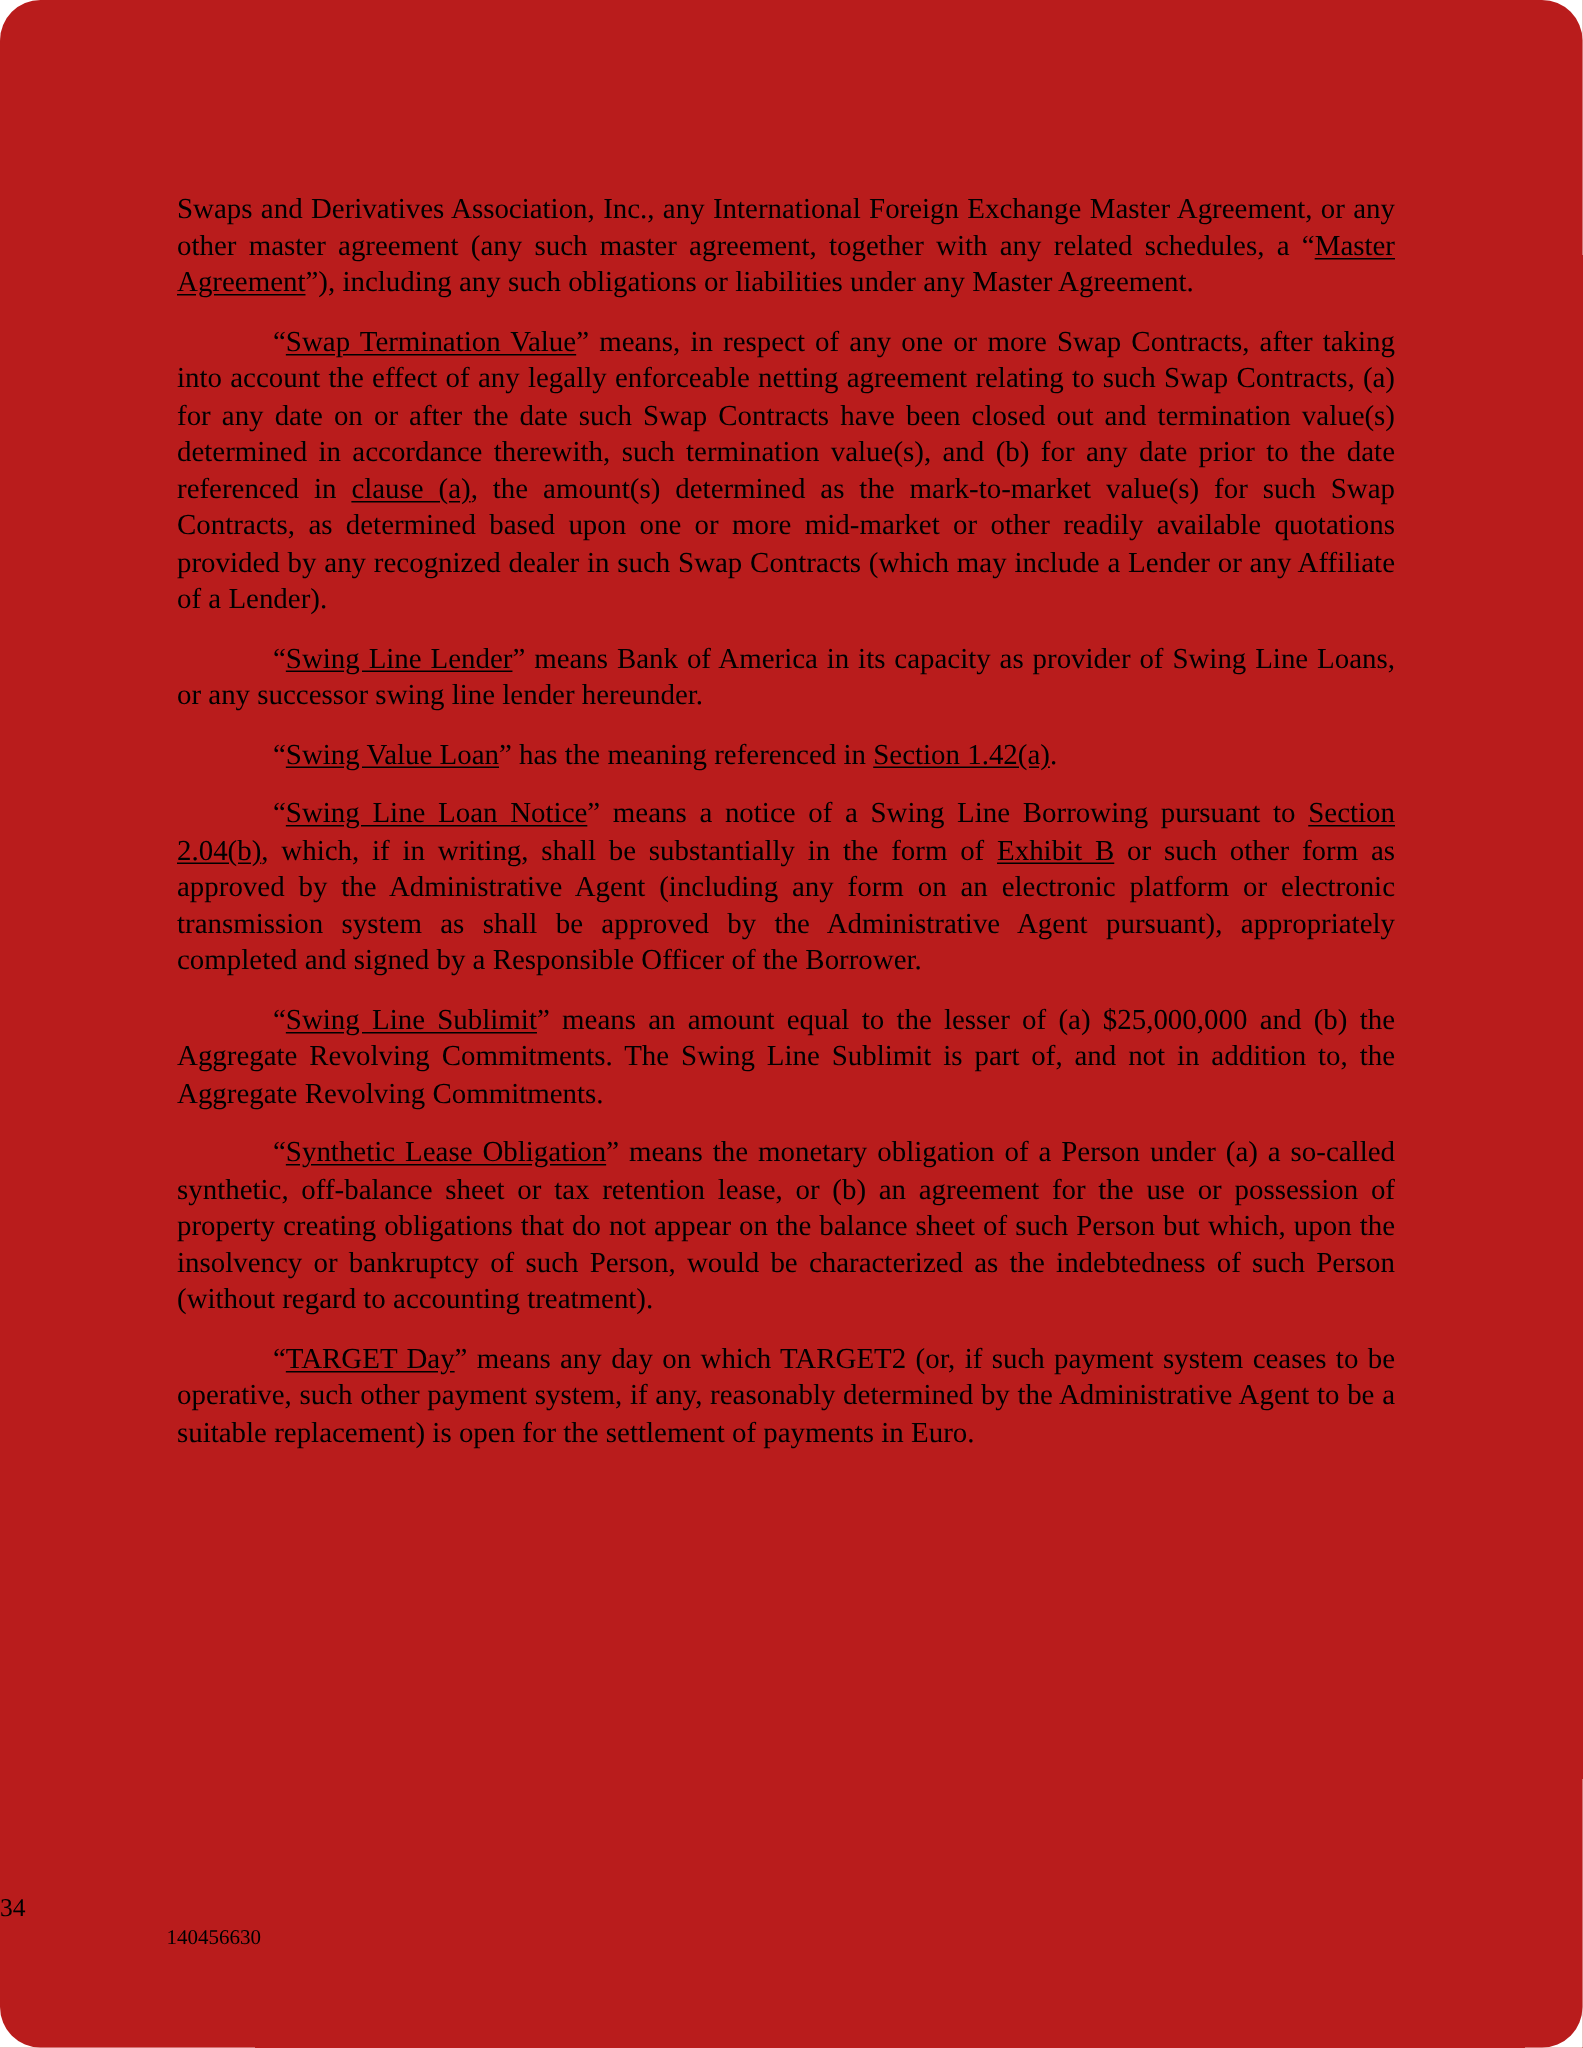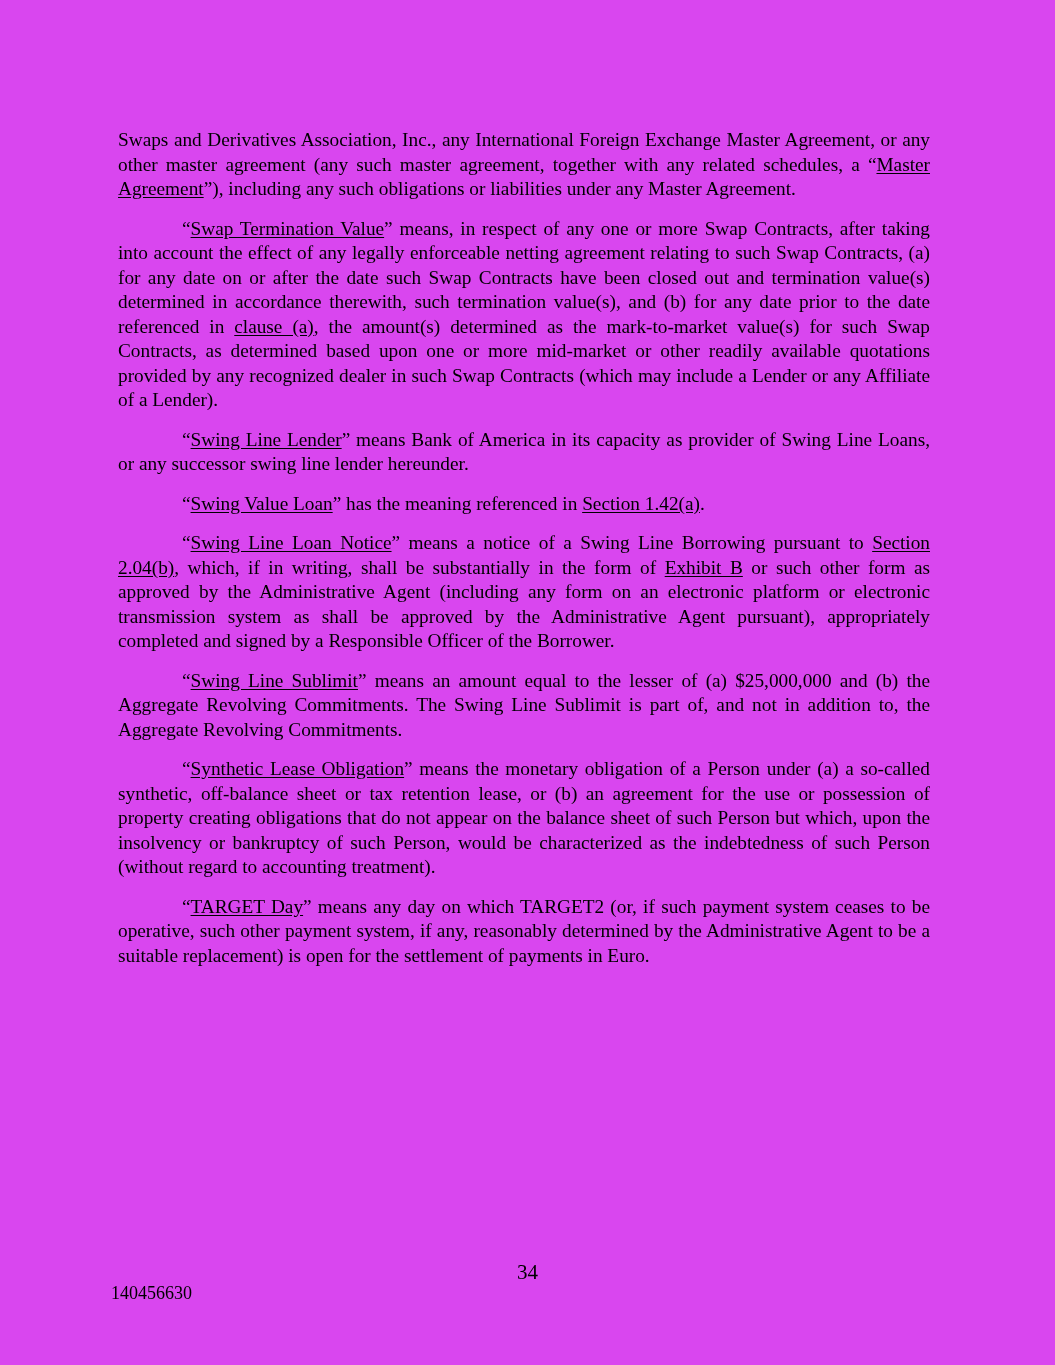--- a/index.html
+++ b/index.html
@@ -11,21 +11,22 @@
     width: 1055px;
     height: 1365px;
     position: relative;
     overflow: hidden;
     font-family: "Liberation Serif", "DejaVu Serif", serif;
     color: #000000;
   }
   .page {
     position: absolute;
     inset: 0;
-    background: #d946ef;
+    background: #b91c1c;
+    border-radius: 27px;
   }
   .text-block {
     position: absolute;
     left: 118px;
     top: 128px;
     width: 812px;
   }
   p.para {
     margin: 0 0 15px 0;
     font-size: 19.3px;
@@ -38,29 +39,28 @@
   }
   .u {
     text-decoration: underline;
     text-underline-offset: 2px;
   }
   .page-number {
     position: absolute;
     top: 1260px;
     left: 0;
     width: 100%;
-    text-align: center;
-    font-size: 21px;
+    font-size: 17px;
     line-height: 24px;
   }
   .doc-number {
     position: absolute;
     top: 1284px;
     left: 111px;
-    font-size: 18px;
+    font-size: 14px;
     line-height: 18px;
   }
 </style>
 </head>
 <body>
 
 <div class="page">
   <div class="text-block">
       <p class="para"><span>Swaps and Derivatives Association, Inc., any International Foreign Exchange Master Agreement, or any other master agreement (any such master agreement, together with any related schedules, a “</span><span class="u">Master Agreement</span><span>”), including any such obligations or liabilities under any Master Agreement.</span></p>
       <p class="para indent"><span>“</span><span class="u">Swap Termination Value</span><span>” means, in respect of any one or more Swap Contracts, after taking into account the effect of any legally enforceable netting agreement relating to such Swap Contracts, (a) for any date on or after the date such Swap Contracts have been closed out and termination value(s) determined in accordance therewith, such termination value(s), and (b) for any date prior to the date referenced in </span><span class="u">clause (a)</span><span>, the amount(s) determined as the mark-to-market value(s) for such Swap Contracts, as determined based upon one or more mid-market or other readily available quotations provided by any recognized dealer in such Swap Contracts (which may include a Lender or any Affiliate of a Lender).</span></p>

